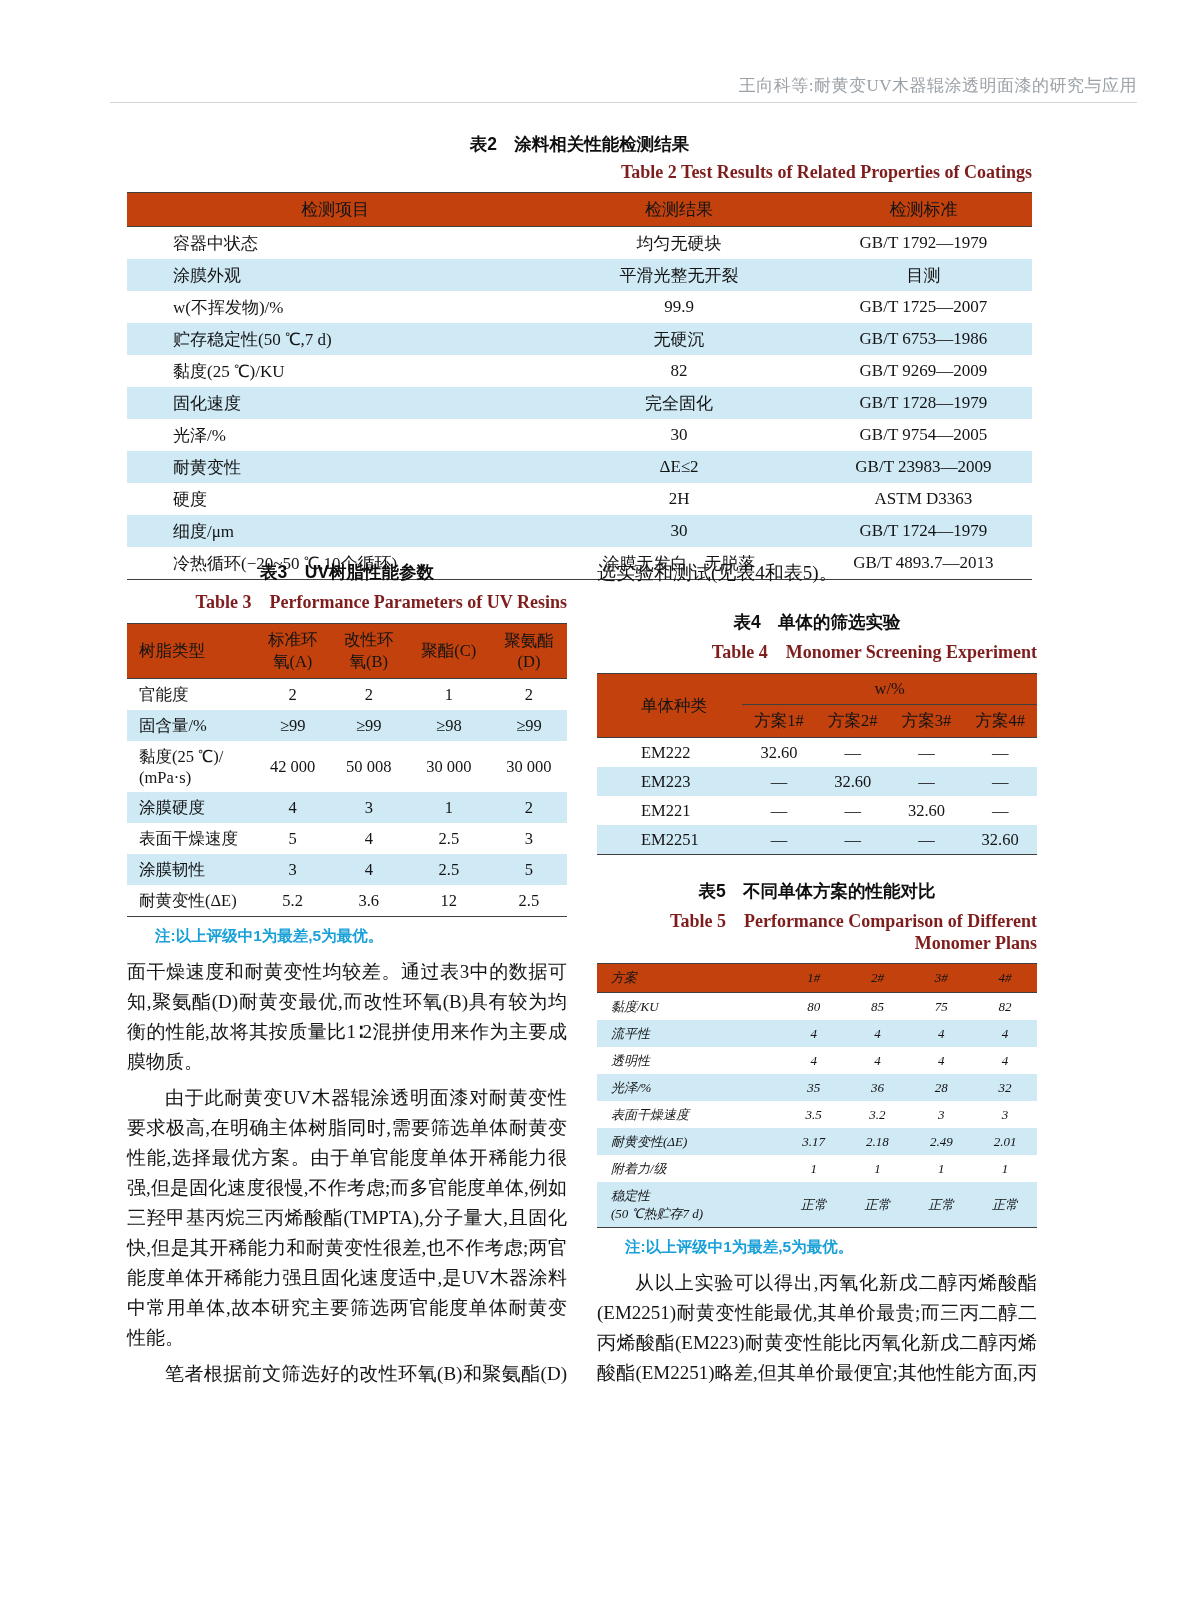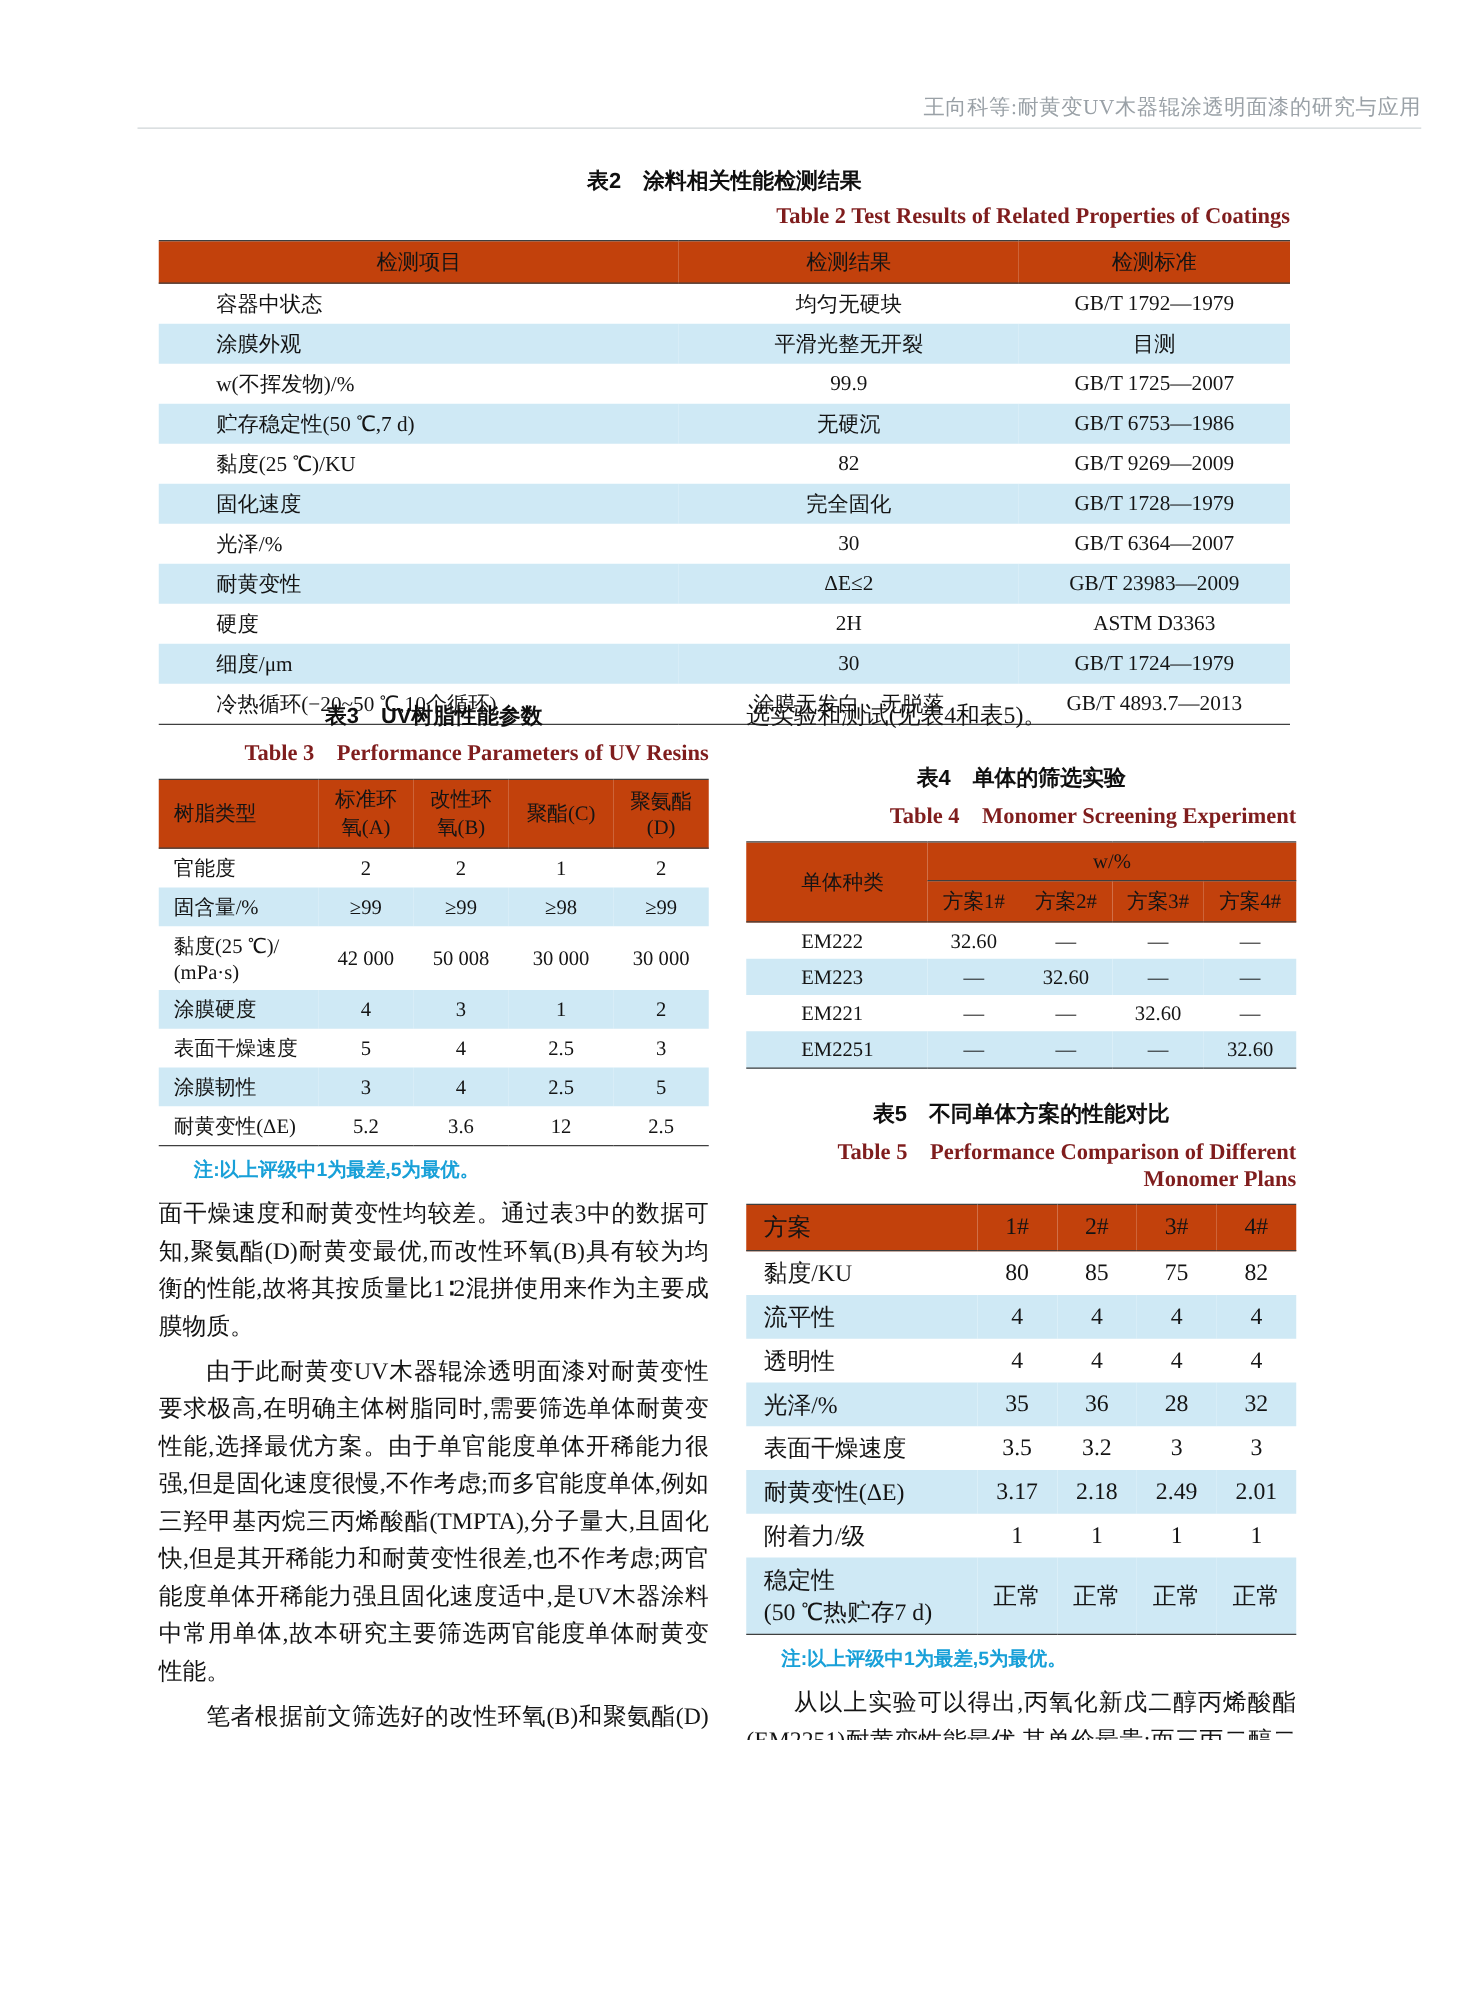--- a/index.html
+++ b/index.html
@@ -33,21 +33,21 @@
 
   .t3{font-size:16.5px;}
   .t3 th:first-child{width:29%;text-align:left;padding-left:12px;}
   .t3 td:first-child{text-align:left;padding-left:12px;}
 
   .t4{font-size:16.5px;}
   .t4 th.corner{width:33%;text-align:left;padding-left:44px;}
   .t4 th.wcol{border-bottom:1px solid #3f3f3f;}
   .t4 td:first-child{text-align:left;padding-left:44px;}
 
-  .t5{font-size:19px;}
+  .t5{font-size:13px;font-style:italic;}
   .t5 th:first-child,.t5 td:first-child{width:42%;text-align:left;padding-left:14px;}
 
   .note{color:#18a0d8;font-size:15.5px;font-weight:bold;margin:9px 0 10px;padding-left:28px;
         font-family:"Liberation Sans",sans-serif;}
 
   
   .table2-block{position:absolute;top:120px;left:127px;width:905px;}
   .col{position:absolute;top:548px;width:440px;}
   .col-left{left:127px;}
   .col-right{left:597px;}
@@ -113,21 +113,21 @@
             <td>GB/T 9269—2009</td>
           </tr>
           <tr>
             <td>固化速度</td>
             <td>完全固化</td>
             <td>GB/T 1728—1979</td>
           </tr>
           <tr>
             <td>光泽/%</td>
             <td>30</td>
-            <td>GB/T 6364—2007</td>
+            <td>GB/T 9754—2005</td>
           </tr>
           <tr>
             <td>耐黄变性</td>
             <td>ΔE≤2</td>
             <td>GB/T 23983—2009</td>
           </tr>
           <tr>
             <td>硬度</td>
             <td>2H</td>
             <td>ASTM D3363</td>

